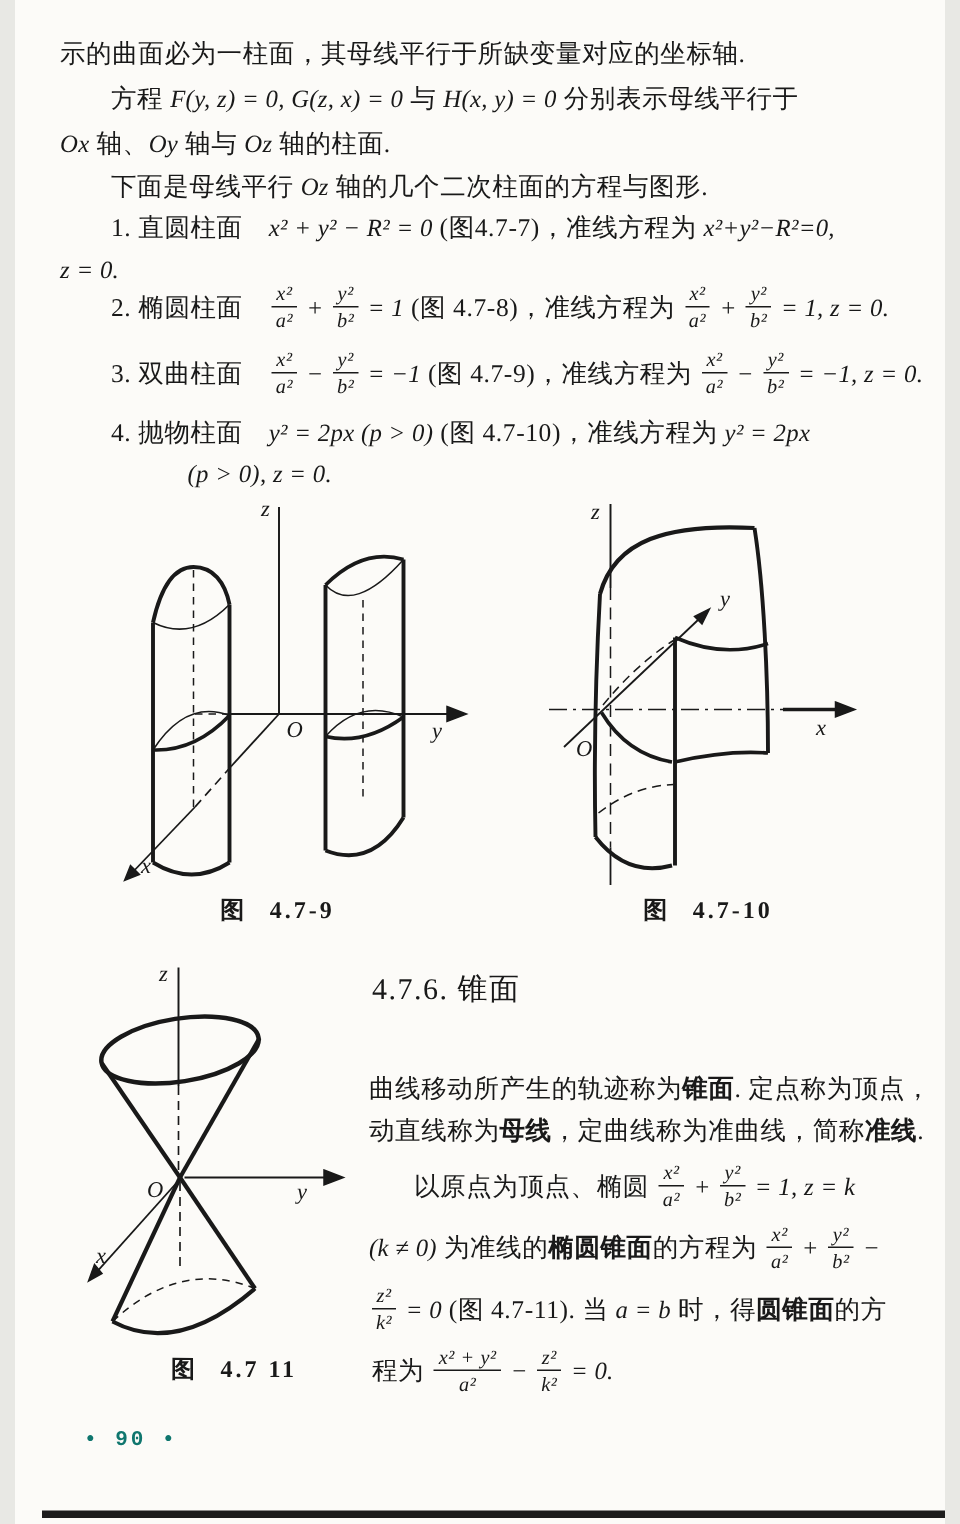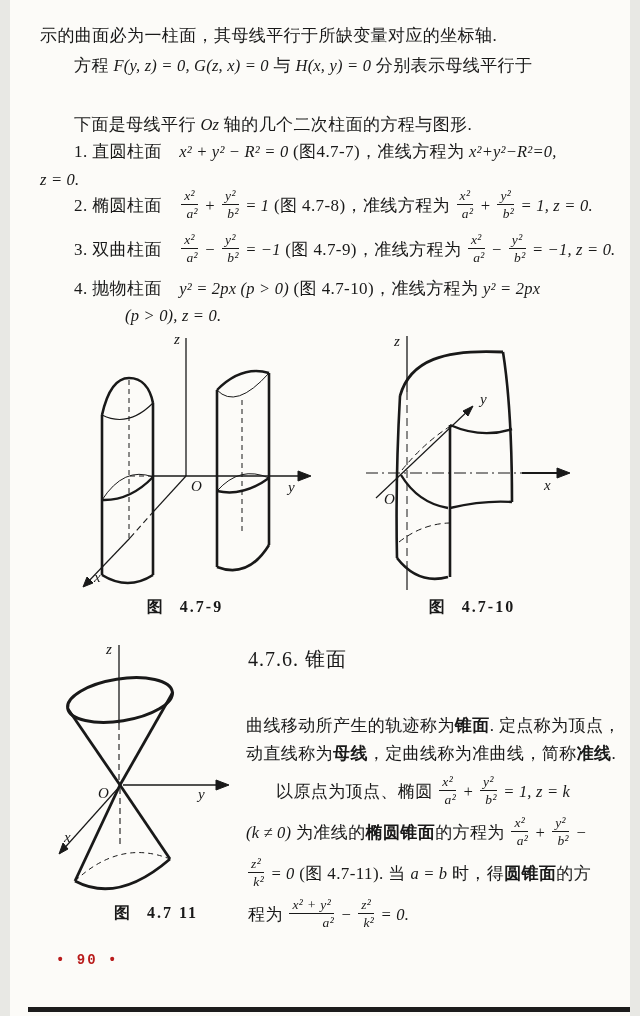--- a/index.html
+++ b/index.html
@@ -2,40 +2,41 @@
 <html><head>
 <meta charset="utf-8">
 <style>
   html,body{margin:0;padding:0;background:#e8e8e4;}
   .page{position:relative;width:620px;height:1016px;margin:0 auto;background:#fcfbf8;
         font-family:"Liberation Serif",serif;color:#191919;overflow:hidden;}
   .line{position:absolute;white-space:nowrap;font-size:17px;letter-spacing:.4px;line-height:1.2;}
   .cn{font-style:normal;}
   .cnb{font-weight:bold;}
   .math{font-style:italic;font-family:"Liberation Serif",serif;font-size:16.5px;letter-spacing:.2px;}
-  .frac{display:inline-block;vertical-align:middle;text-align:right;font-style:italic;
+  .frac{display:inline-block;vertical-align:middle;text-align:center;font-style:italic;
         font-size:13.5px;line-height:1.12;margin:0 2px;transform:translateY(-2px);}
   .frac .fn{display:block;border-bottom:1.4px solid #191919;padding:0 3px 1px 3px;}
   .frac .fd{display:block;padding-top:1px;}
   .sec-title{position:absolute;font-size:20px;letter-spacing:1px;}
   .caption{position:absolute;font-weight:bold;font-size:16px;text-align:center;letter-spacing:1px;}
   .caption .capnum{margin-left:16px;letter-spacing:2px;text-align:center;}
   .footer{position:absolute;font-family:"Liberation Mono",monospace;font-size:14px;
-          font-weight:bold;letter-spacing:2px;color:#b91c1c;}
+          font-weight:bold;letter-spacing:2px;color:#0f766e;}
   svg{position:absolute;overflow:visible;}
   svg text{font-family:"Liberation Serif",serif;font-style:italic;font-size:15px;fill:#191919;}
   .artifact{position:absolute;background:#1c1c1c;}
 </style>
 </head>
 <body>
 
 <div class="page">
 
   <div class="line" style="left:30px;top:26px"><span class="cn">示的曲面必为一柱面，其母线平行于所缺变量对应的坐标轴.</span></div>
   <div class="line" style="left:64px;top:56px"><span class="cn">方程 </span><span class="math">F(y, z) = 0, G(z, x) = 0</span><span class="cn"> 与 </span><span class="math">H(x, y) = 0</span><span class="cn"> 分别表示母线平行于</span></div>
+  <div class="line" style="left:30px;top:86px"><span class="math">Ox</span><span class="cn"> 轴、</span><span class="math">Oy</span><span class="cn"> 轴与 </span><span class="math">Oz</span><span class="cn"> 轴的柱面.</span></div>
   <div class="line" style="left:64px;top:115px"><span class="cn">下面是母线平行 </span><span class="math">Oz</span><span class="cn"> 轴的几个二次柱面的方程与图形.</span></div>
   <div class="line" style="left:64px;top:142px"><span class="cn">1. 直圆柱面　</span><span class="math">x² + y² − R² = 0</span><span class="cn"> (图4.7-7)，准线方程为 </span><span class="math">x²+y²−R²=0,</span></div>
   <div class="line" style="left:30px;top:170px"><span class="math">z = 0.</span></div>
   <div class="line" style="left:64px;top:190px"><span class="cn">2. 椭圆柱面　</span><span class="frac"><span class="fn">x²</span><span class="fd">a²</span></span><span class="math"> + </span><span class="frac"><span class="fn">y²</span><span class="fd">b²</span></span><span class="math"> = 1</span><span class="cn"> (图 4.7-8)，准线方程为 </span><span class="frac"><span class="fn">x²</span><span class="fd">a²</span></span><span class="math"> + </span><span class="frac"><span class="fn">y²</span><span class="fd">b²</span></span><span class="math"> = 1, z = 0.</span></div>
   <div class="line" style="left:64px;top:234px"><span class="cn">3. 双曲柱面　</span><span class="frac"><span class="fn">x²</span><span class="fd">a²</span></span><span class="math"> − </span><span class="frac"><span class="fn">y²</span><span class="fd">b²</span></span><span class="math"> = −1</span><span class="cn"> (图 4.7-9)，准线方程为 </span><span class="frac"><span class="fn">x²</span><span class="fd">a²</span></span><span class="math"> − </span><span class="frac"><span class="fn">y²</span><span class="fd">b²</span></span><span class="math"> = −1, z = 0.</span></div>
   <div class="line" style="left:64px;top:279px"><span class="cn">4. 抛物柱面　</span><span class="math">y² = 2px (p &gt; 0)</span><span class="cn"> (图 4.7-10)，准线方程为 </span><span class="math">y² = 2px</span></div>
   <div class="line" style="left:115px;top:306px"><span class="math">(p &gt; 0), z = 0.</span></div>
 
   <svg style="left:40px;top:330px" width="300" height="262" viewBox="0 0 300 262">
     <g stroke="#191919" fill="none">

